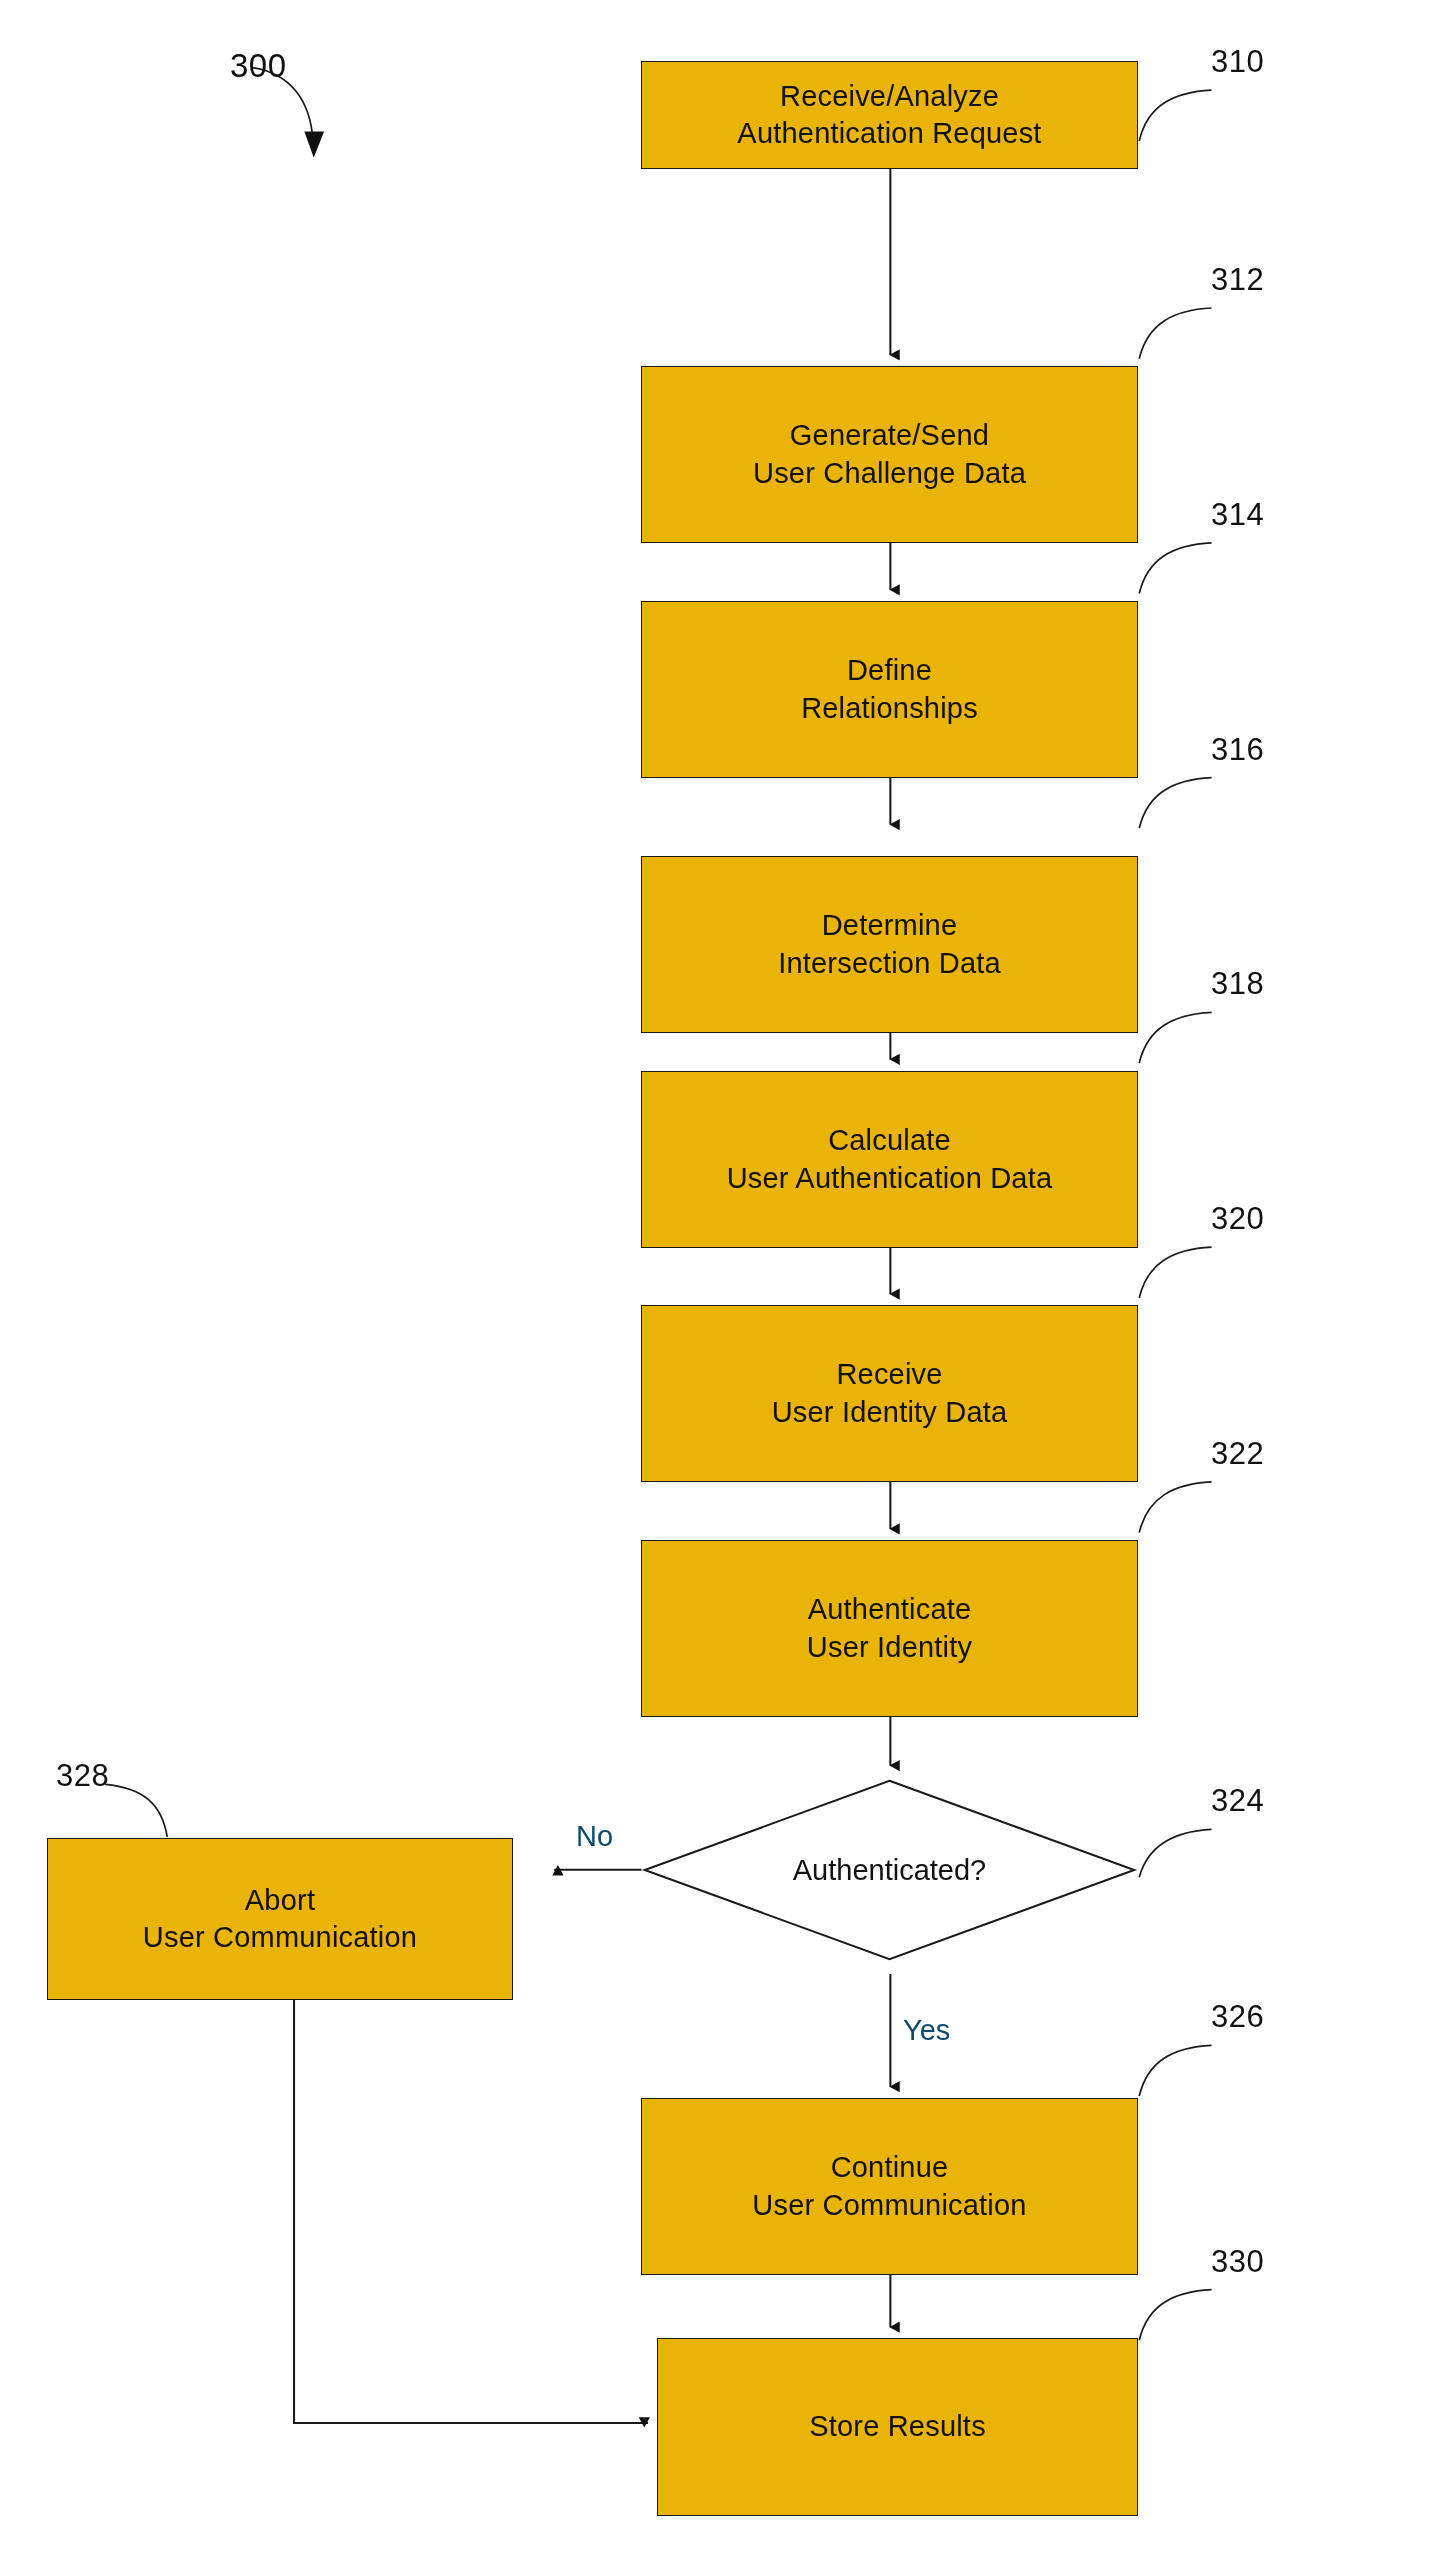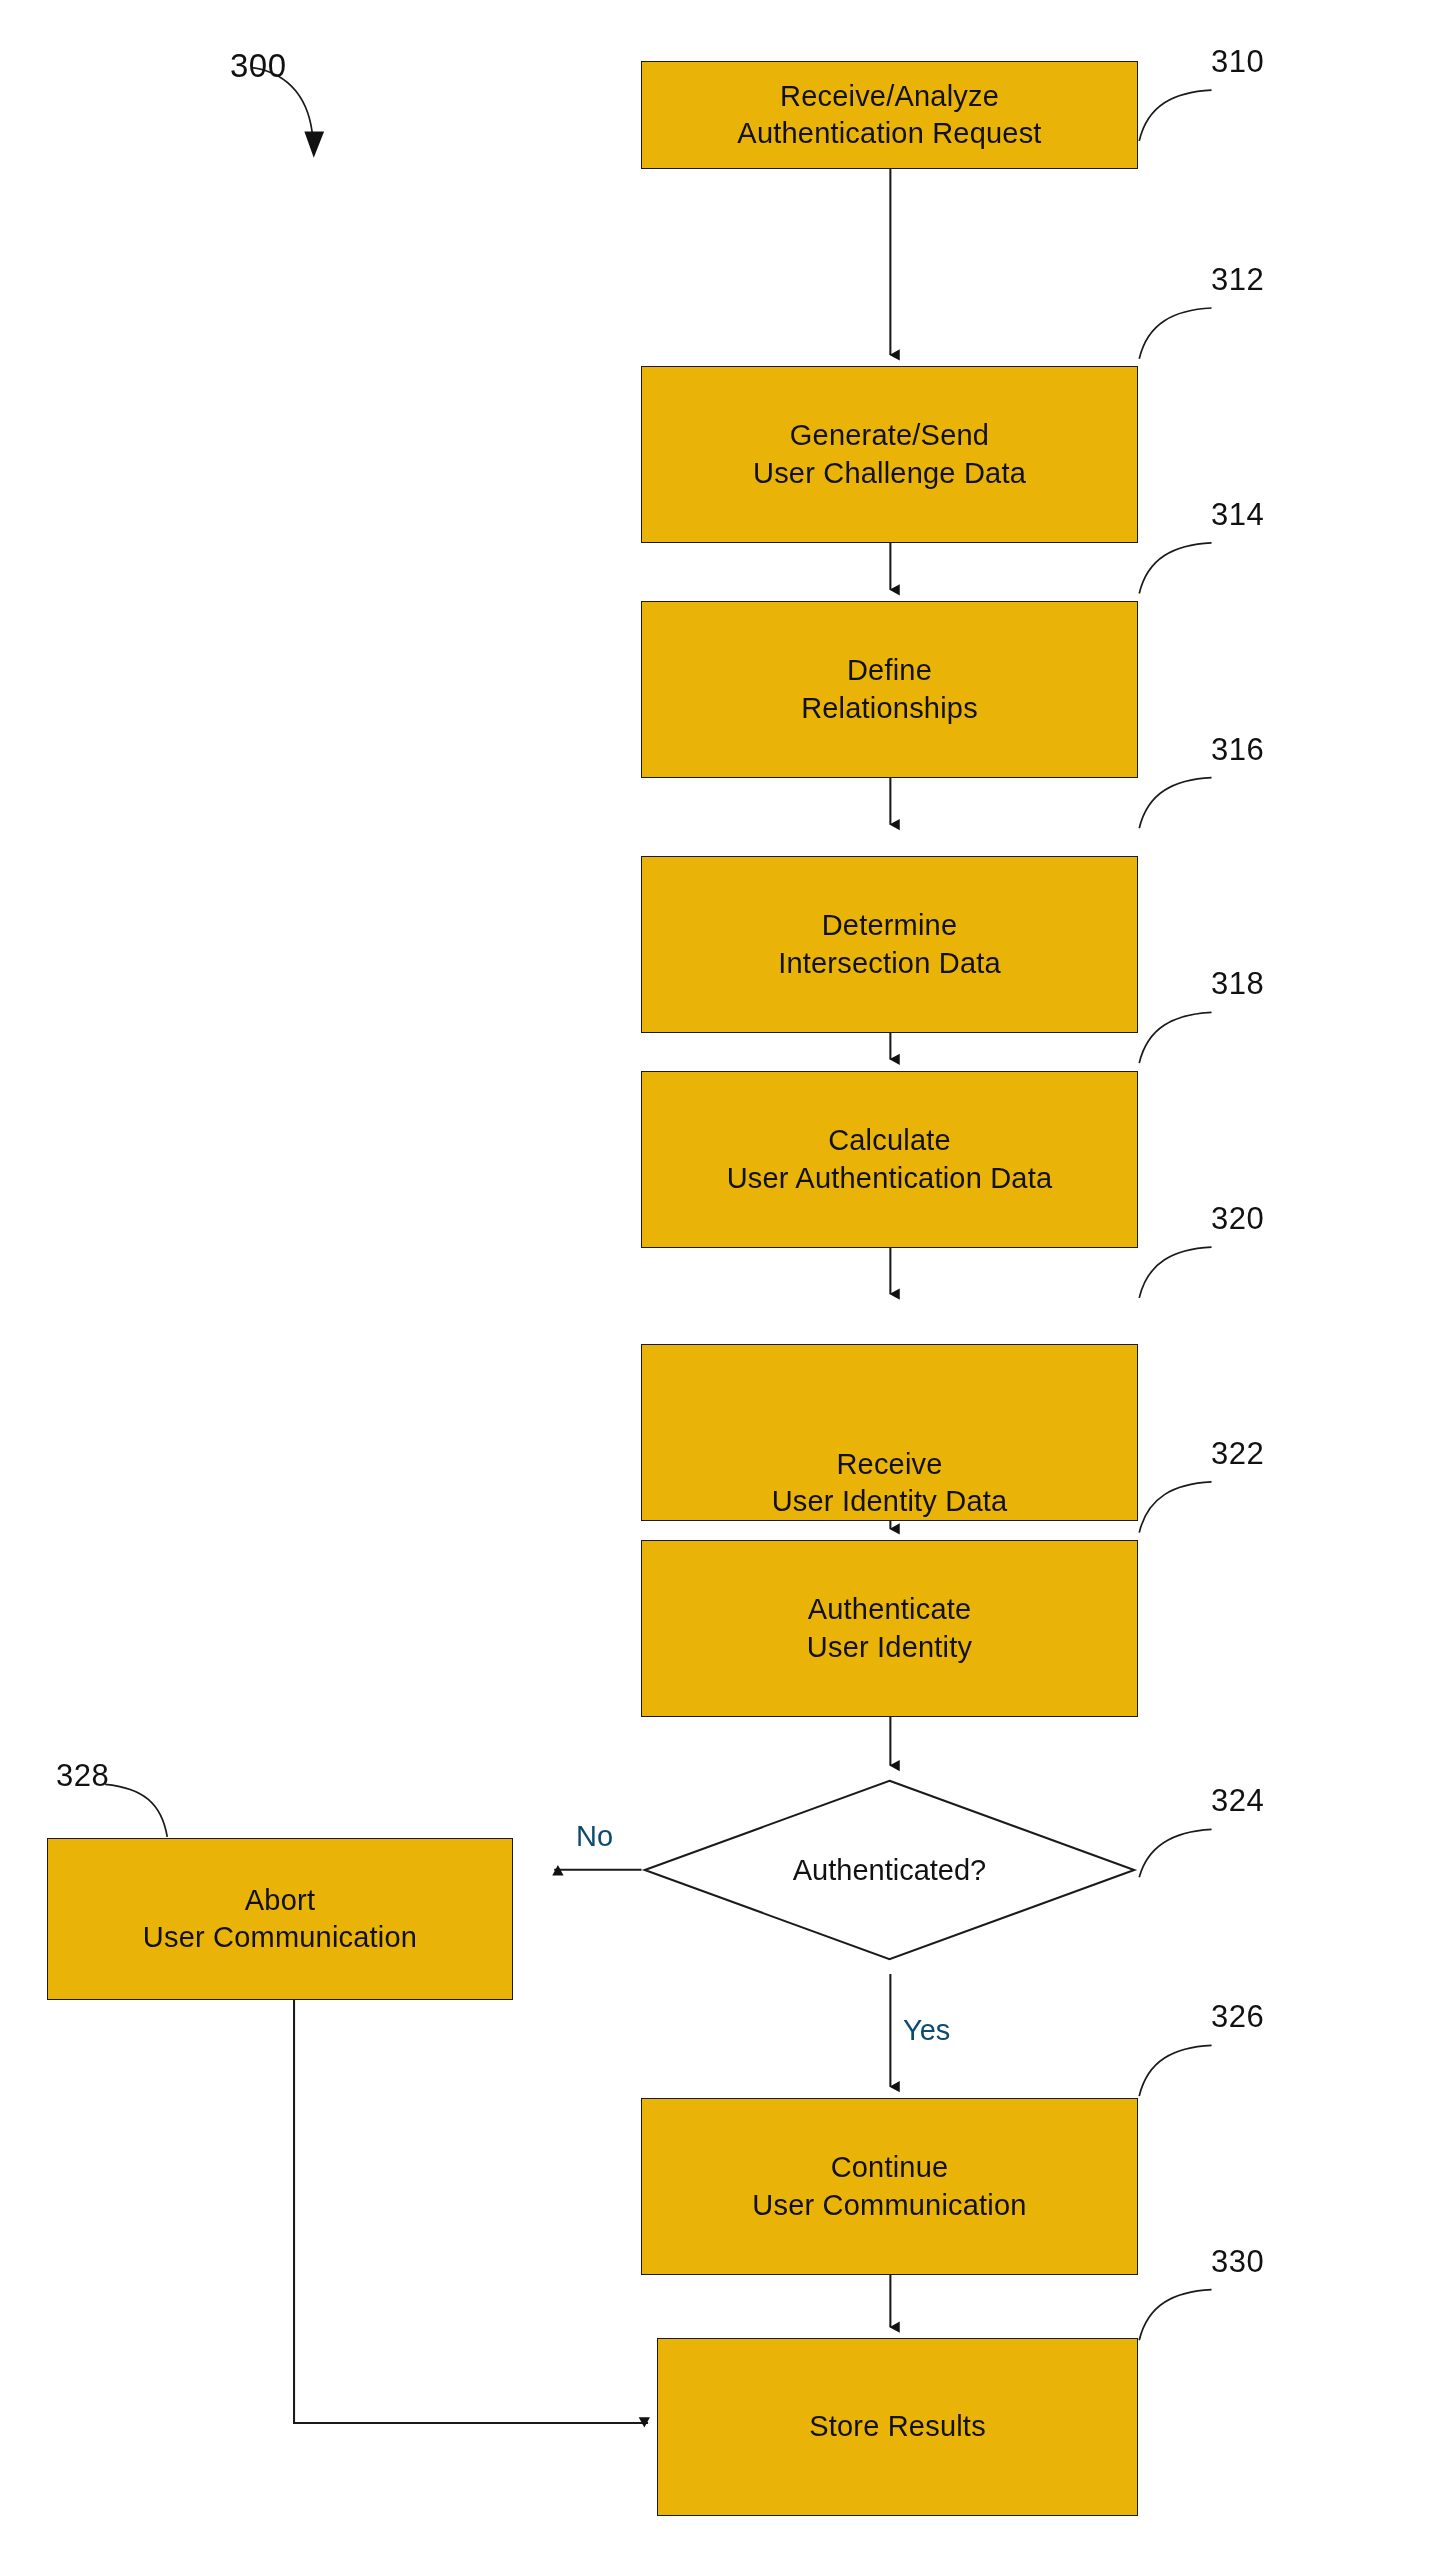--- a/index.html
+++ b/index.html
@@ -142,21 +142,21 @@
 Intersection Data</div>
   </div>
   <div class="ref-num" style="left:1211px; top:732px;">316</div>
 
   <div class="node-box" style="left:641px; top:1071px; width:497px; height:177px;">
     <div class="node-label">Calculate
 User Authentication Data</div>
   </div>
   <div class="ref-num" style="left:1211px; top:966px;">318</div>
 
-  <div class="node-box" style="left:641px; top:1344px; width:497px; height:177px;align-items:flex-end;">
+  <div class="node-box" style="left:641px; top:1305px; width:497px; height:177px;">
     <div class="node-label">Receive
 User Identity Data</div>
   </div>
   <div class="ref-num" style="left:1211px; top:1201px;">320</div>
 
   <div class="node-box" style="left:641px; top:1540px; width:497px; height:177px;">
     <div class="node-label">Authenticate
 User Identity</div>
   </div>
   <div class="ref-num" style="left:1211px; top:1436px;">322</div>

